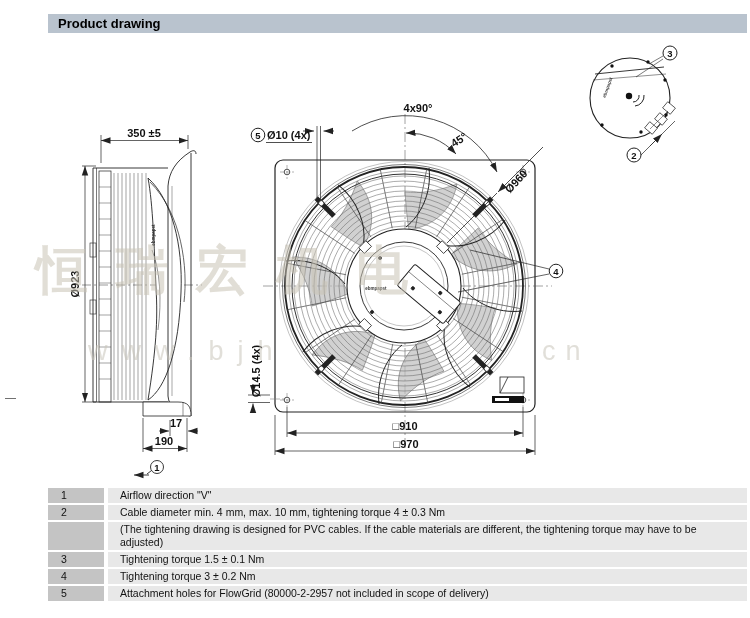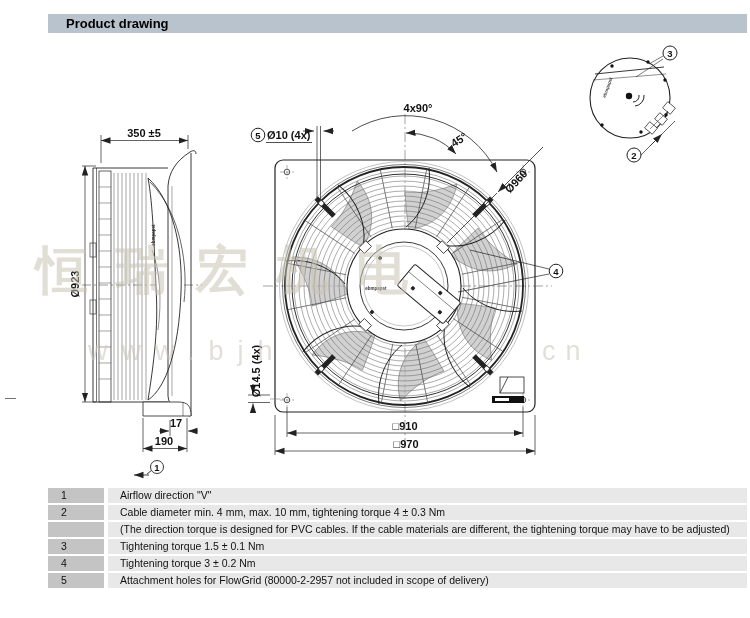--- a/index.html
+++ b/index.html
@@ -1,19 +1,19 @@
 <!DOCTYPE html>
 <html><head>
 <meta charset="utf-8">
 <style>
   html,body{margin:0;padding:0;background:#fff;width:750px;height:618px;overflow:hidden;
     font-family:"Liberation Sans",sans-serif;color:#111;position:relative}
   .stage{position:absolute;inset:0;width:750px;height:618px}
   .hdr{position:absolute;left:48px;top:14px;width:699px;height:19px;background:#b9c3ce;
-    font-weight:bold;font-size:13px;line-height:19px;padding-left:18px;box-sizing:border-box;color:#000}
+    font-weight:bold;font-size:13px;line-height:19px;padding-left:10px;box-sizing:border-box;color:#000}
   svg{position:absolute;left:0;top:0}
   svg text{font-family:"Liberation Sans",sans-serif;fill:#111;stroke:none}
   .dim{font-size:11px;font-weight:bold}
   .co{font-size:9.5px;font-weight:bold}
   .tiny{font-size:4.5px;font-weight:bold;fill:#333}
   
   .wm{position:absolute;inset:0;pointer-events:none;z-index:6}
   .wm-cn{position:absolute;left:36px;top:236px;font-size:52px;font-weight:bold;
     letter-spacing:28px;color:rgba(201,194,181,0.55);white-space:nowrap}
   .wm-url{position:absolute;top:336px;left:0;width:597px;height:34px;
@@ -437,21 +437,21 @@
     <div class="nrow">
       <div class="num">1</div>
       <div class="txt">Airflow direction "V"</div>
     </div>
     <div class="nrow">
       <div class="num">2</div>
       <div class="txt">Cable diameter min. 4 mm, max. 10 mm, tightening torque 4 ± 0.3 Nm</div>
     </div>
     <div class="nrow">
       <div class="num"></div>
-      <div class="txt">(The direction torque is designed for PVC cables. If the cable materials are different, the tightening torque may have to be adjusted)</div>
+      <div class="txt">(The tightening drawing is designed for PVC cables. If the cable materials are different, the tightening torque may have to be adjusted)</div>
     </div>
     <div class="nrow">
       <div class="num">3</div>
       <div class="txt">Tightening torque 1.5 ± 0.1 Nm</div>
     </div>
     <div class="nrow">
       <div class="num">4</div>
       <div class="txt">Tightening torque 3 ± 0.2 Nm</div>
     </div>
     <div class="nrow">

